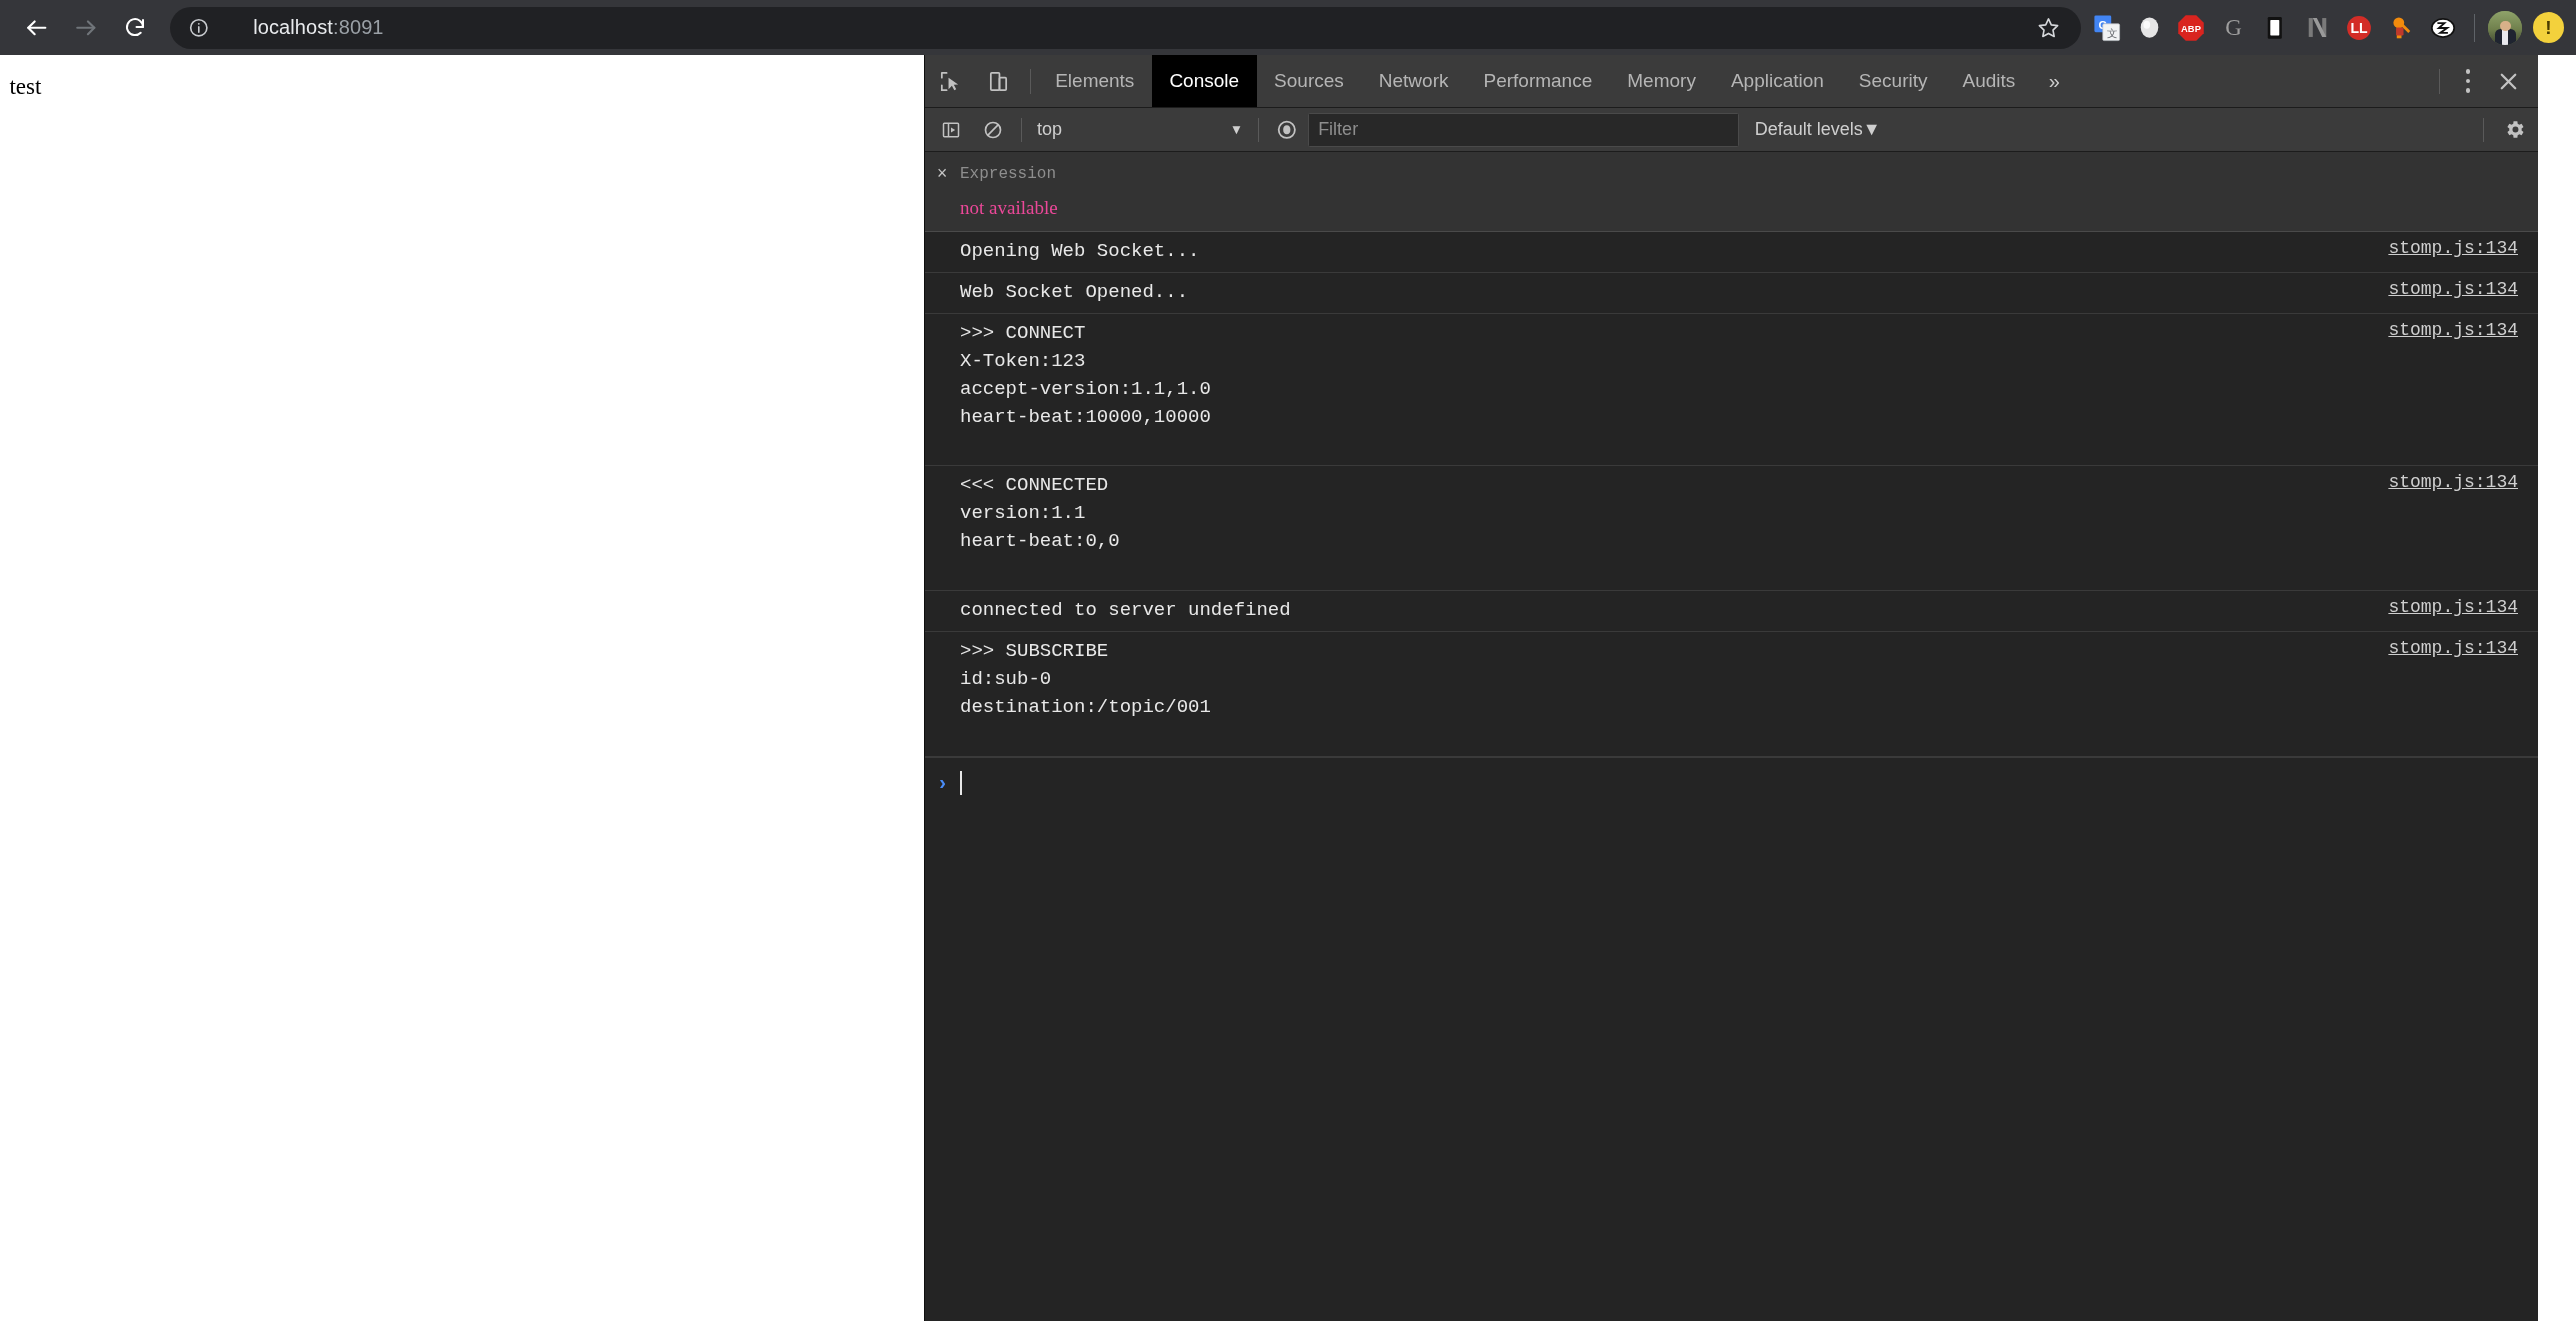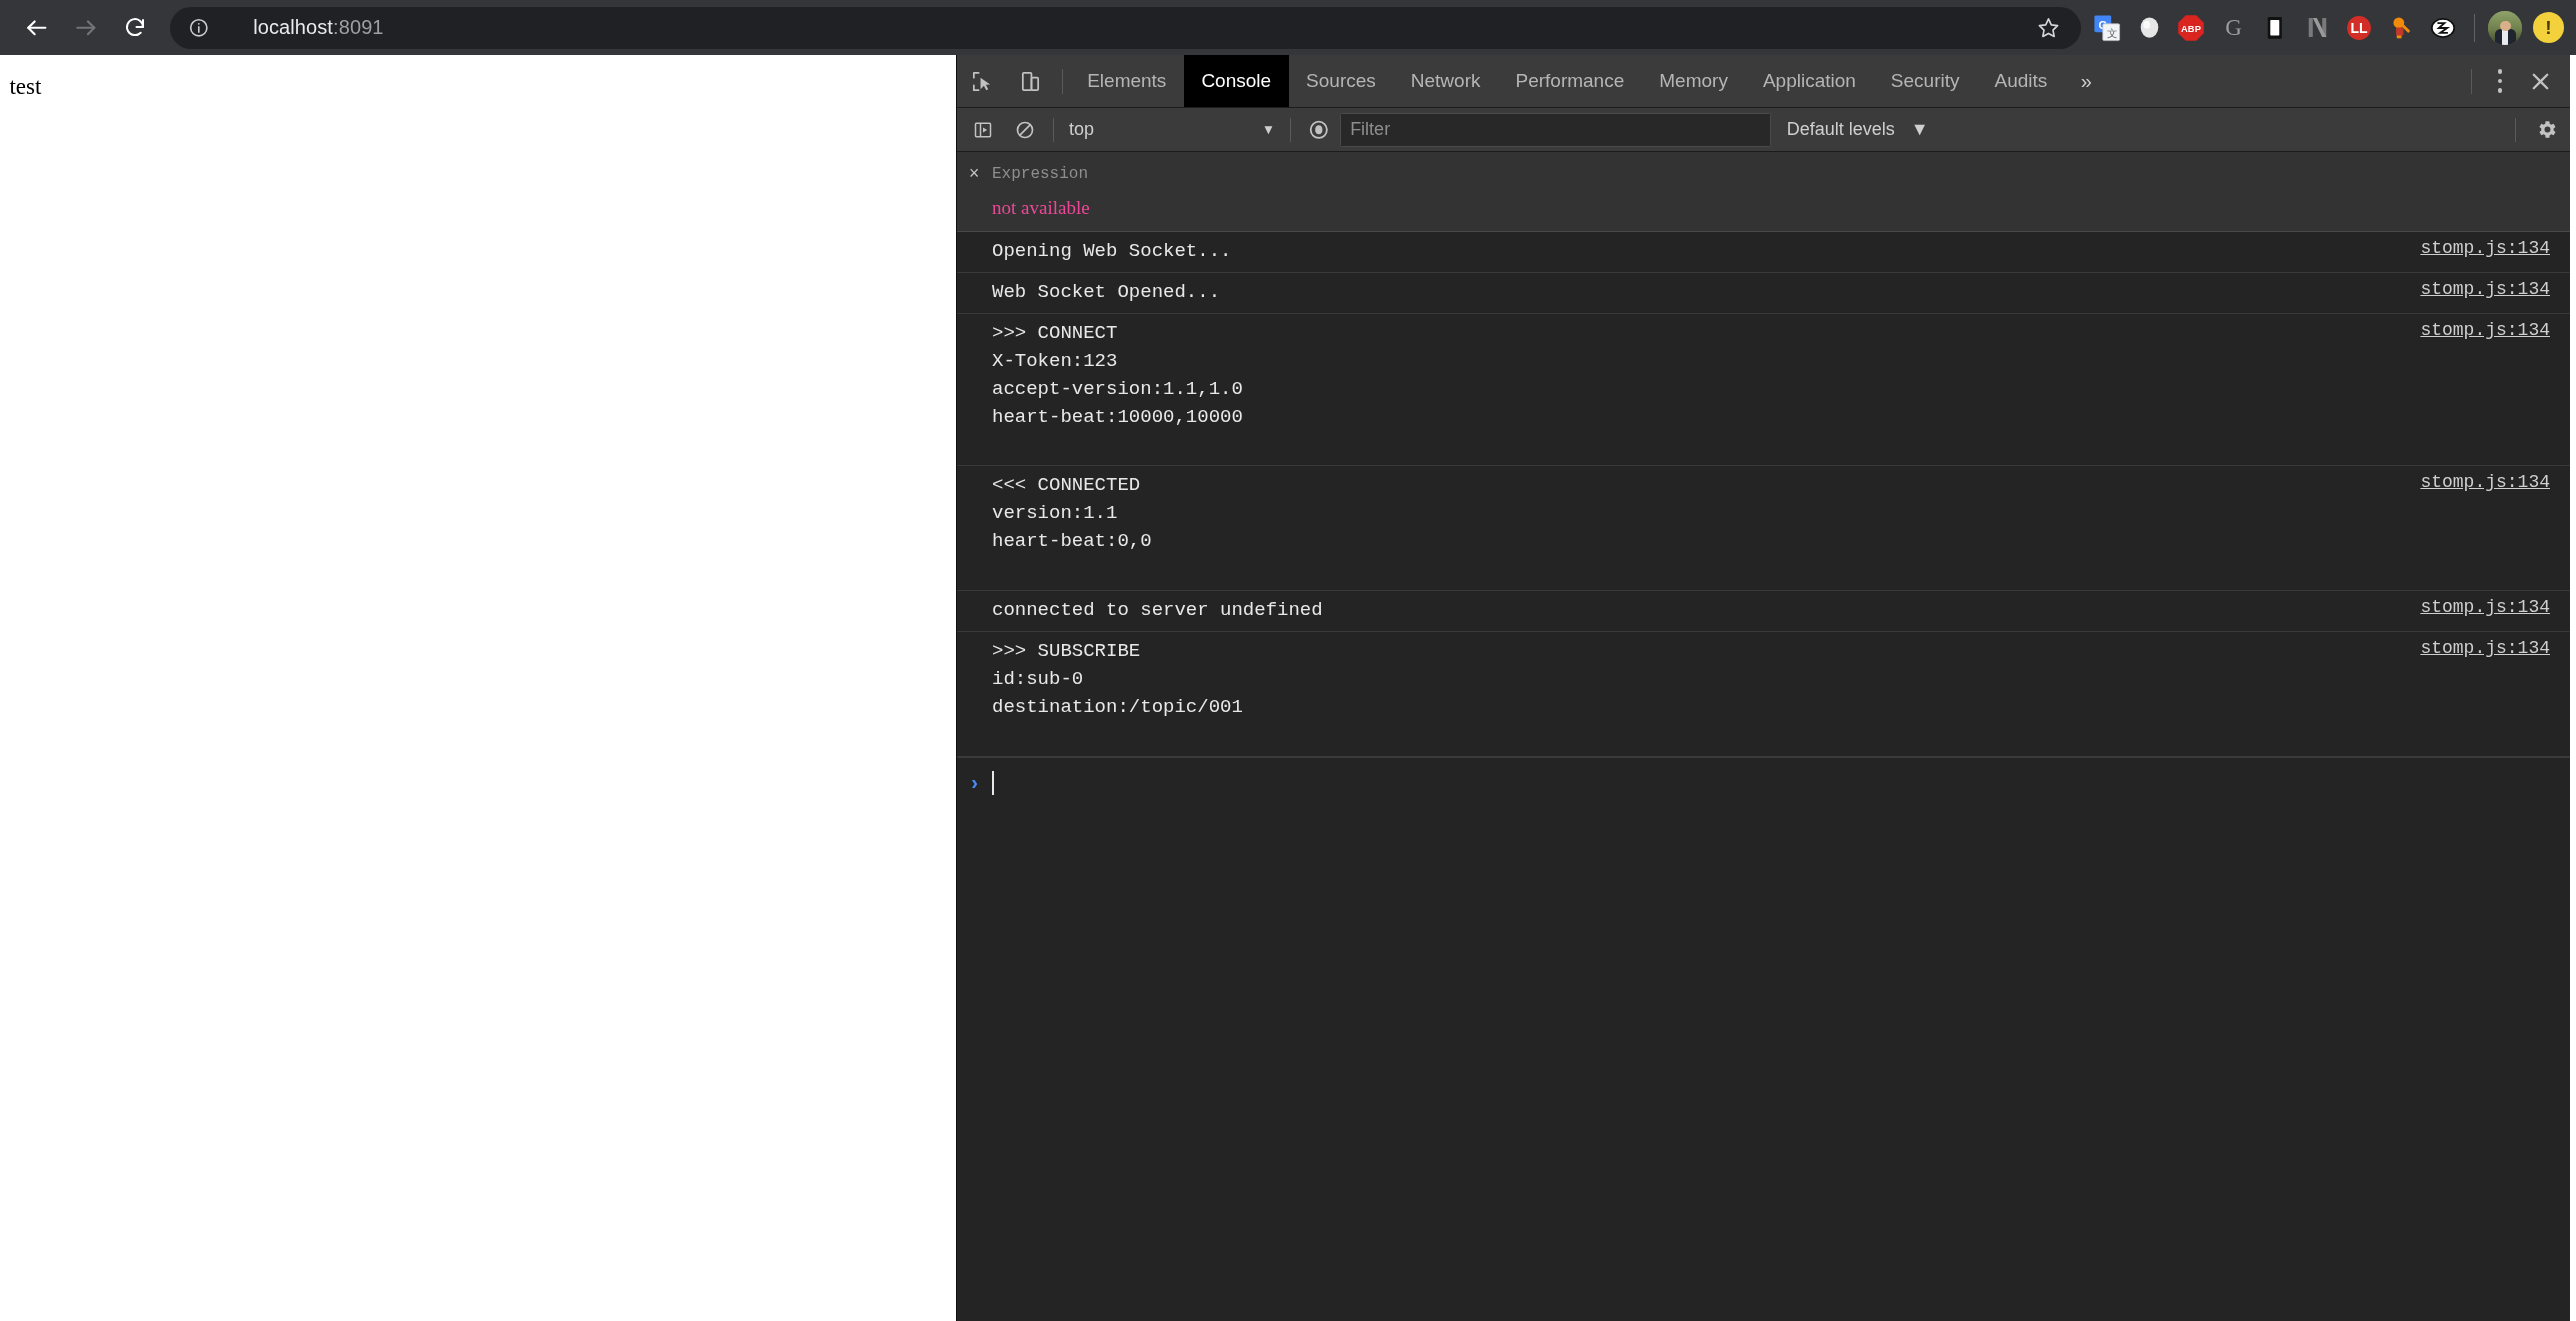--- a/index.html
+++ b/index.html
@@ -127,21 +127,21 @@
   .page-text {
     font-family: "Liberation Serif", serif;
     font-size: 23px;
     color: #000000;
     padding: 19px 0 0 9.4px;
   }
 
   
   .devtools {
     position: absolute;
-    top: 55px; left: 956px;
+    top: 55px; left: 924px;
     width: 1614px;
     height: 1266px;
     background: #242424;
     border-left: 1.3px solid #0f0f0f;
     display: flex;
     flex-direction: column;
     overflow: hidden;
   }
 
   .dt-tabbar {
@@ -247,21 +247,21 @@
     font-size: 18px;
     font-family: "Liberation Sans", sans-serif;
     padding: 0 9.4px;
     flex: 0 0 auto;
     outline: none;
   }
   .fb-filter-input::placeholder { color: #8e8e8e; }
   .fb-levels {
     display: flex;
     align-items: center;
-    gap: 16px;
+    gap: 0;
     margin-left: 16px;
     font-size: 18px;
     color: #cfcfcf;
     flex: 0 0 auto;
     white-space: nowrap;
   }
   .fb-spacer { flex: 1 1 auto; }
   .fb-gear {
     width: 47px; height: 44px;
     display: flex; align-items: center; justify-content: center;

